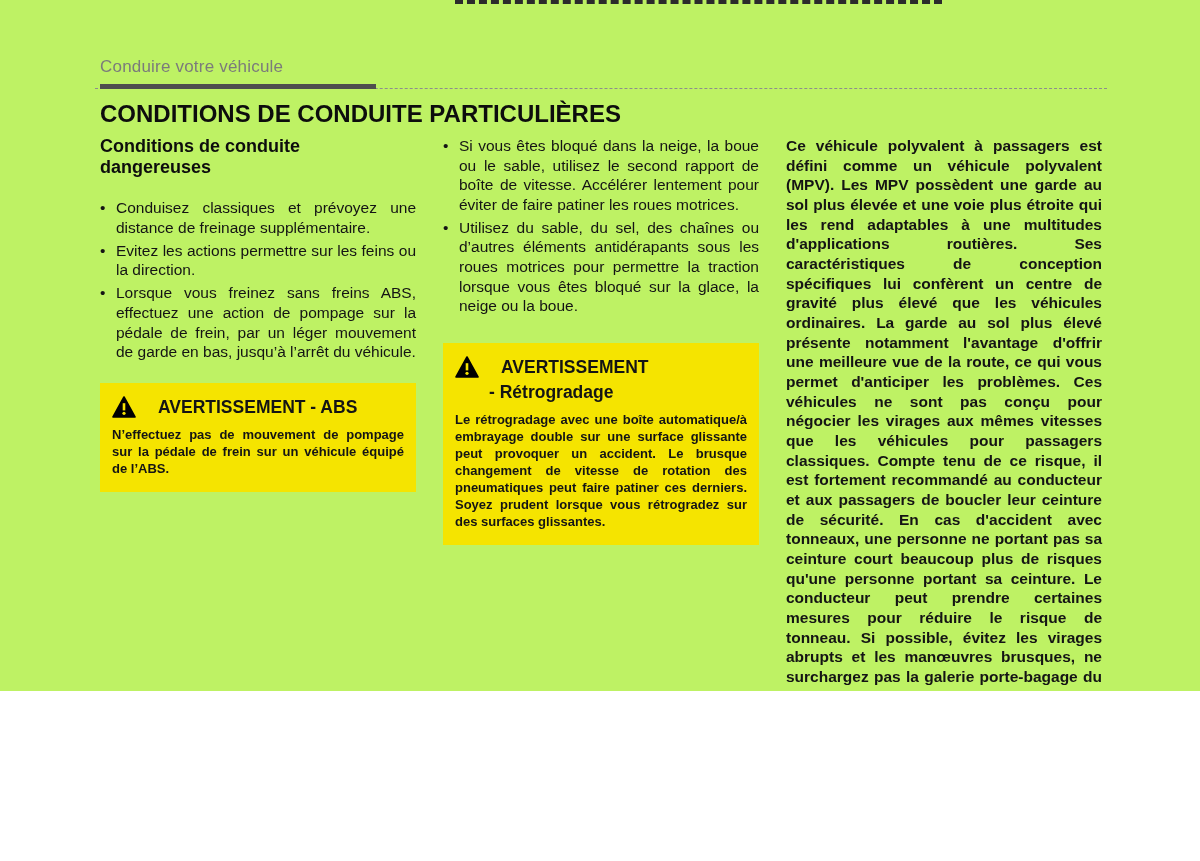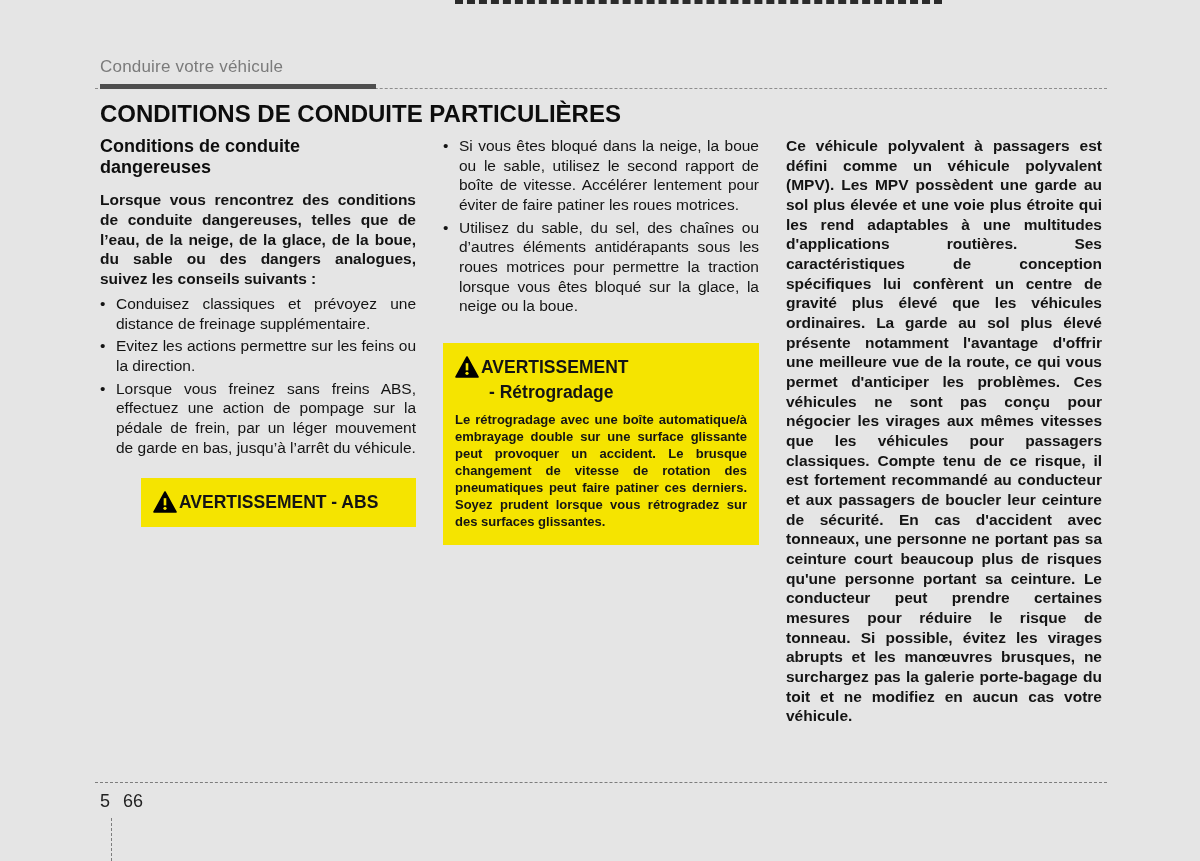--- a/index.html
+++ b/index.html
@@ -1,46 +1,46 @@
 <!DOCTYPE html>
 <html><head>
 <meta charset="utf-8">
 <style>
   * { margin:0; padding:0; box-sizing:border-box; }
   html,body { background:#ffffff; }
   .page {
-    position:relative; width:1200px; height:861px; background:#e5e5e5;
+    position:relative; width:1200px; height:691px; background:#bef264;
     font-family:"Liberation Sans", sans-serif; color:#141414; overflow:hidden;
   }
   
   .top-dashes { position:absolute; top:0px; left:455px; width:487px; height:0; border-top:4px dashed #2b2b2b; }
 
   
   .chapter-header { position:absolute; top:57px; left:100px; font-size:17px; color:#7b7b7b; letter-spacing:0.2px; }
   .header-dashed { position:absolute; top:88px; left:95px; width:1012px; height:0; border-top:1px dashed #8d8d8d; }
   .header-bar { position:absolute; top:84px; left:100px; width:276px; height:5px; background:#4e4e4e; }
 
   .page-title { position:absolute; top:100px; left:100px; font-size:24px; font-weight:bold; color:#0d0d0d; }
 
   
   .columns { position:absolute; top:136px; left:100px; width:1002px; display:flex; gap:27px; }
   .col { width:316px; font-size:15.5px; line-height:1.27; text-align:justify; }
 
-  .col-heading { font-weight:bold; font-size:18px; line-height:1.18; text-align:left; margin-bottom:12px; color:#0d0d0d; }
+  .col-heading { font-weight:bold; font-size:18px; line-height:1.18; text-align:left; margin-bottom:20px; color:#0d0d0d; }
   .para { text-align:justify; margin-bottom:5px;font-weight:bold; }
 
   .bullet { display:flex; margin-bottom:3px; }
   .dot { flex:0 0 16px; width:16px; text-align:left; }
   .btext { flex:1; text-align:justify; }
 
   
   .warnbox { background:#F5E400; padding:13px 12px 14px 12px; }
-  .warnbox.abs { margin-top:21px;margin-left:41px; }
+  .warnbox.abs { margin-top:21px; }
   .warnbox.retro { margin-top:27px; }
-  .warn-title-row { display:flex; align-items:center; gap:2px; font-weight:bold; font-size:17.5px; text-align:left; }
+  .warn-title-row { display:flex; align-items:center; gap:22px; font-weight:bold; font-size:17.5px; text-align:left; }
   .warn-icon { flex:0 0 24px; display:flex; align-items:center; }
   .warn-sub { font-weight:bold; font-size:17.5px; text-align:left; padding-left:34px; margin-top:3px; }
   .warn-body { margin-top:9px; font-weight:bold; font-size:13px; line-height:1.3; text-align:justify; }
 
   
   .footer-dashed { position:absolute; top:782px; left:95px; width:1012px; height:0; border-top:1px dashed #7d7d7d; }
   .page-number { position:absolute; top:791px; left:100px; font-size:18px; color:#222; display:flex; gap:13px; }
   .vert-dash { position:absolute; top:818px; left:111px; height:43px; width:0; border-left:1px dashed #7d7d7d; }
 </style>
 </head>
@@ -53,21 +53,20 @@
   <div class="chapter-header">Conduire votre véhicule</div>
   <div class="header-dashed"></div>
   <div class="header-bar"></div>
 
   <h1 class="page-title">CONDITIONS DE CONDUITE PARTICULIÈRES</h1>
 
   <div class="columns">
 
     <div class="col">
       <div class="col-heading">Conditions de conduite dangereuses</div>
-      <div class="para">Lorsque vous rencontrez des conditions de conduite dangereuses, telles que de l’eau, de la neige, de la glace, de la boue, du sable ou des dangers analogues, suivez les conseils suivants :</div>
 
       <div class="bullet">
         <span class="dot">•</span>
         <span class="btext">Conduisez classiques et prévoyez une distance de freinage supplémentaire.</span>
       </div>
       <div class="bullet">
         <span class="dot">•</span>
         <span class="btext">Evitez les actions permettre sur les feins ou la direction.</span>
       </div>
       <div class="bullet">
@@ -79,20 +78,21 @@
         <div class="warn-title-row">
           <span class="warn-icon">
             <svg viewBox="0 0 24 22" width="24" height="22" aria-hidden="true">
               <path d="M12 1 L23 21 H1 Z" fill="#000" stroke="#000" stroke-width="1.6" stroke-linejoin="round"></path>
               <rect x="10.7" y="7.2" width="2.6" height="7.2" fill="#F5E400"></rect>
               <circle cx="12" cy="17.3" r="1.6" fill="#F5E400"></circle>
             </svg>
           </span>
           <span>AVERTISSEMENT - ABS</span>
         </div>
+        <div class="warn-body">N’effectuez pas de mouvement de pompage sur la pédale de frein sur un véhicule équipé de l’ABS.</div>
       </div>
     </div>
 
     <div class="col">
       <div class="bullet">
         <span class="dot">•</span>
         <span class="btext">Si vous êtes bloqué dans la neige, la boue ou le sable, utilisez le second rapport de boîte de vitesse. Accélérer lentement pour éviter de faire patiner les roues motrices.</span>
       </div>
       <div class="bullet">
         <span class="dot">•</span>

